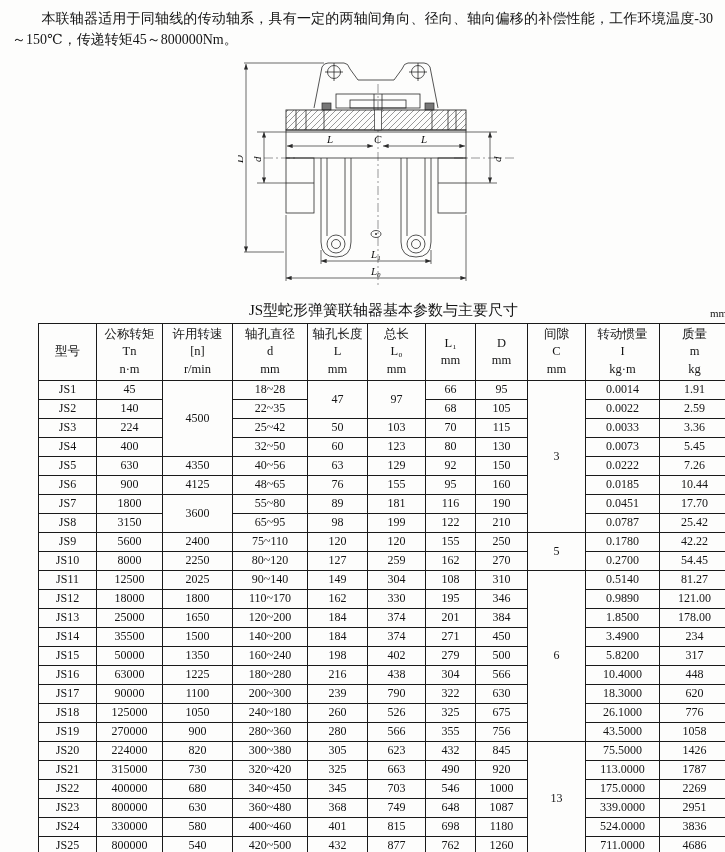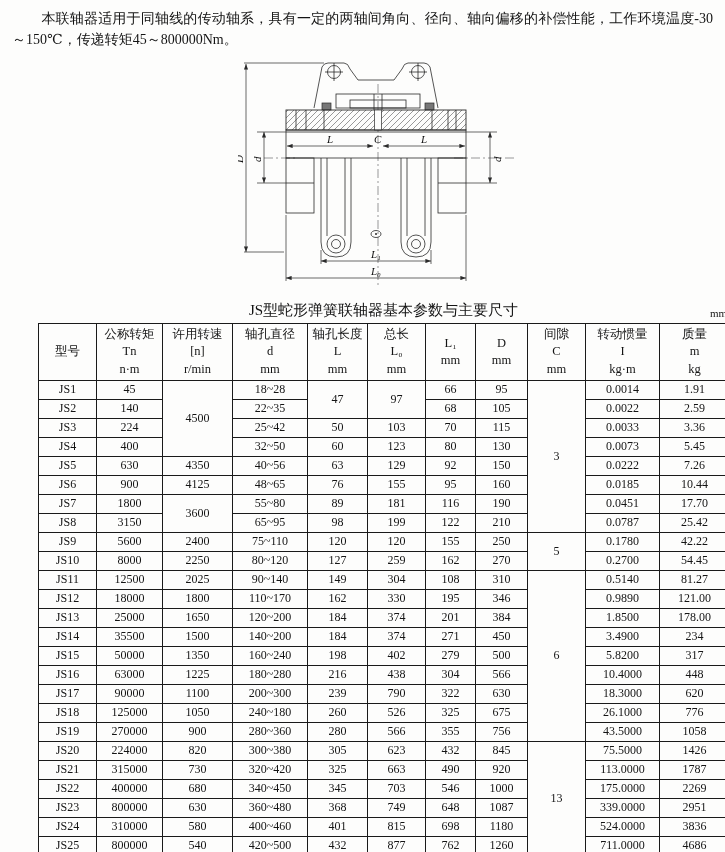--- a/index.html
+++ b/index.html
@@ -461,21 +461,21 @@
           <td>360~480</td>
           <td>368</td>
           <td>749</td>
           <td>648</td>
           <td>1087</td>
           <td>339.0000</td>
           <td>2951</td>
         </tr>
         <tr>
           <td>JS24</td>
-          <td>310000</td>
+          <td>330000</td>
           <td>580</td>
           <td>400~460</td>
           <td>401</td>
           <td>815</td>
           <td>698</td>
           <td>1180</td>
           <td>524.0000</td>
           <td>3836</td>
         </tr>
         <tr>

